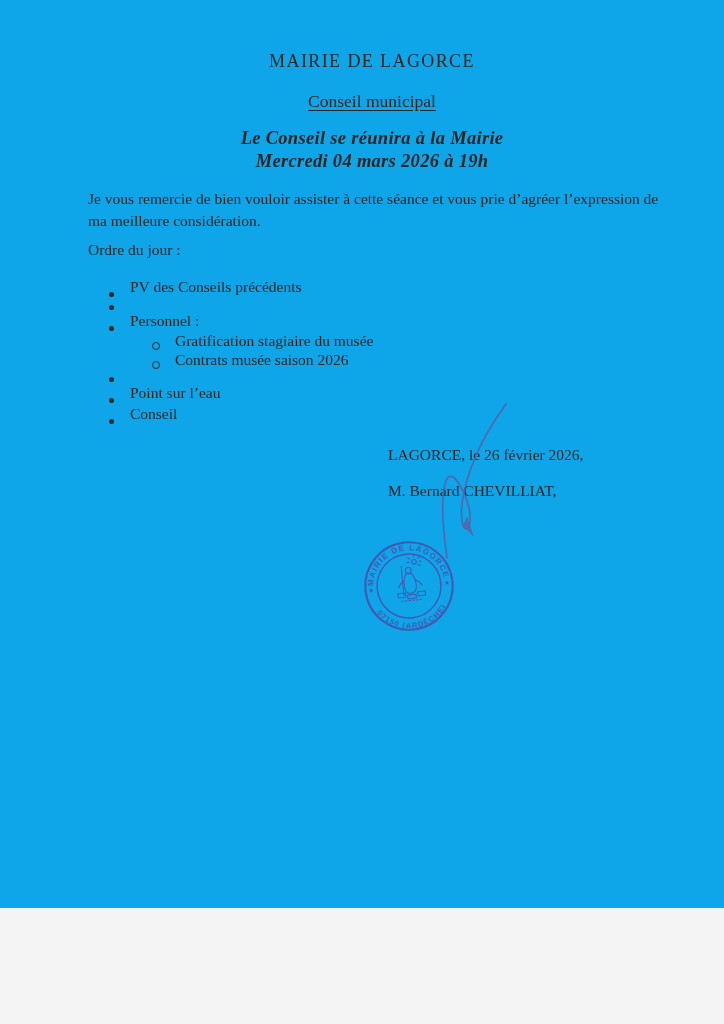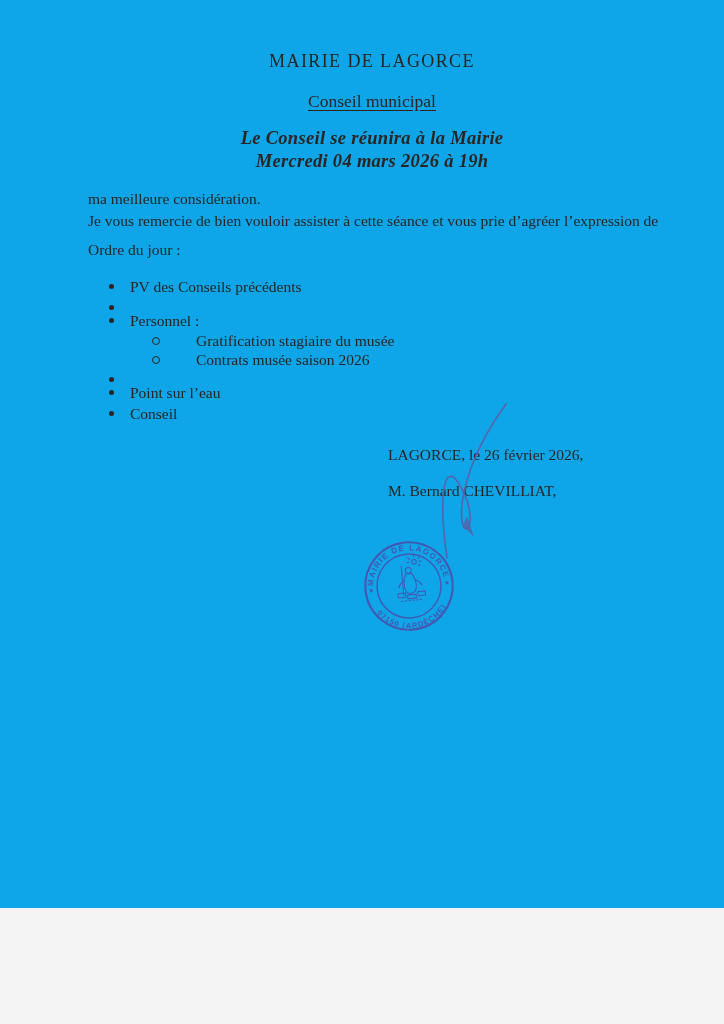--- a/index.html
+++ b/index.html
@@ -46,24 +46,24 @@
   .agenda-heading{
     position:absolute;left:88px;top:241px;
     font-size:15.5px;
     text-underline-offset:3px;
   }
   .agenda-list{
     position:absolute;left:88px;top:276px;width:520px;
     font-size:15.5px;
   }
   .agenda-item{
-    display:flex;align-items:flex-start;
+    display:flex;align-items:flex-end;
     line-height:21px;
   }
-  .agenda-item.sub{line-height:19px;gap:21px;}
+  .agenda-item.sub{line-height:19px;}
   .marker-cell{
     flex:0 0 auto;
     display:flex;align-items:center;justify-content:center;
   }
   .dot{
     width:5px;height:5px;border-radius:50%;
     background:#2a2522;
     margin:8px 16px 0 21px;
   }
   .circle{
@@ -100,22 +100,22 @@
   <div class="centered doc-title">MAIRIE DE LAGORCE</div>
 
   <div class="centered doc-subtitle">Conseil municipal</div>
 
   <div class="centered meeting-notice">
     <div>Le Conseil se réunira à la Mairie</div>
     <div>Mercredi 04 mars 2026 à 19h</div>
   </div>
 
   <div class="greeting">
+    <div>Je vous remercie de bien vouloir assister à cette séance et vous prie d’agréer l’expression de</div>
     <div>ma meilleure considération.</div>
-    <div>Je vous remercie de bien vouloir assister à cette séance et vous prie d’agréer l’expression de</div>
   </div>
 
   <div class="agenda-heading">Ordre du jour :</div>
 
   <div class="agenda-list">
     <div class="agenda-item">
       <span class="marker-cell">
           <span class="dot"></span>
         </span>
       <span>PV des Conseils précédents</span>

